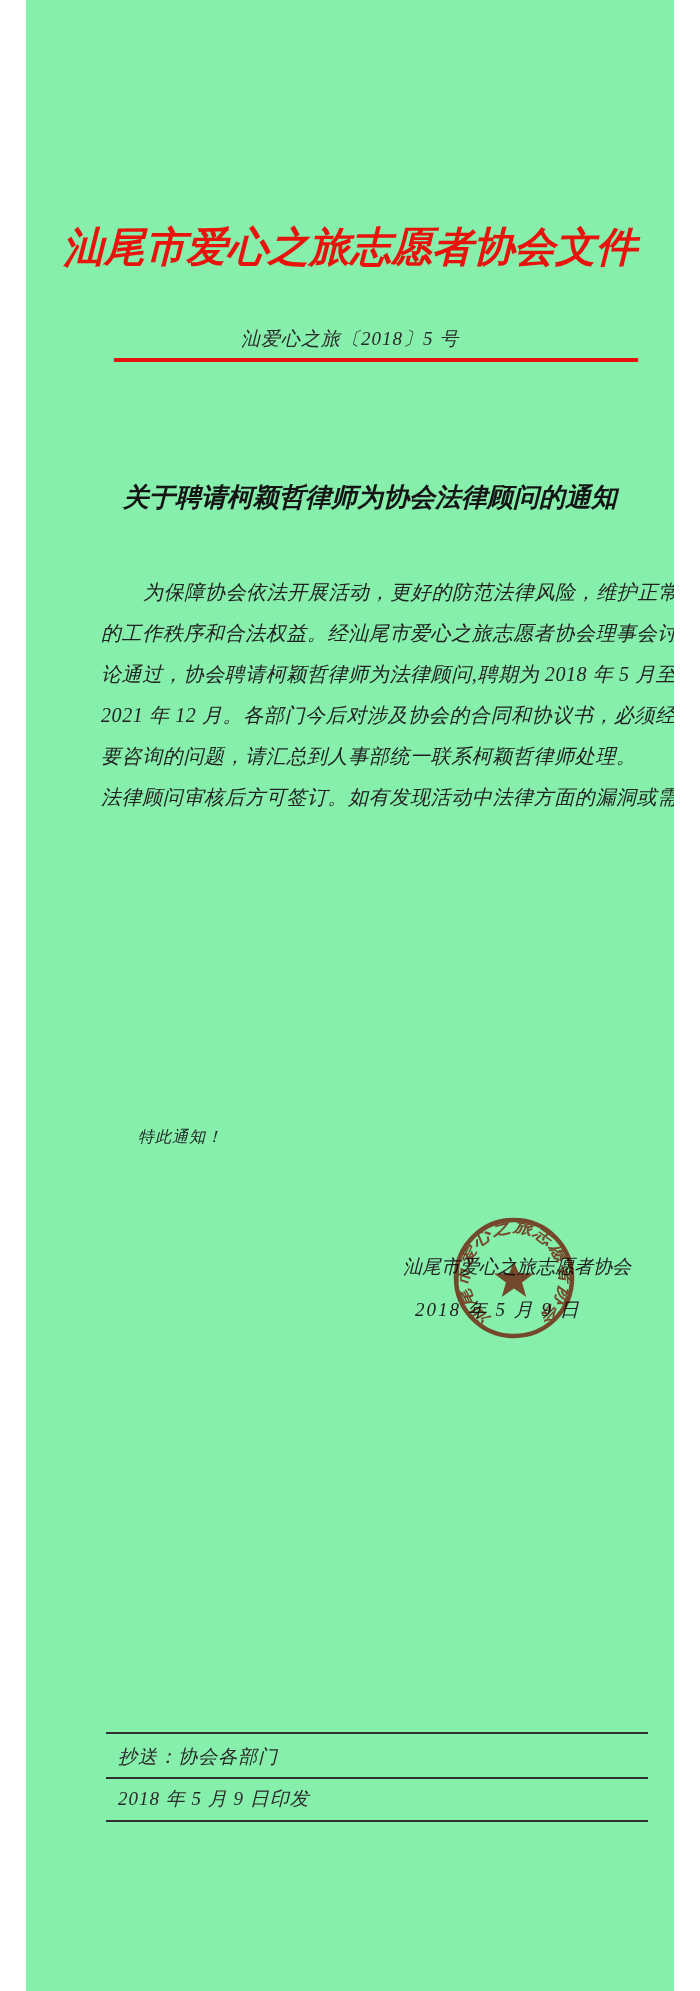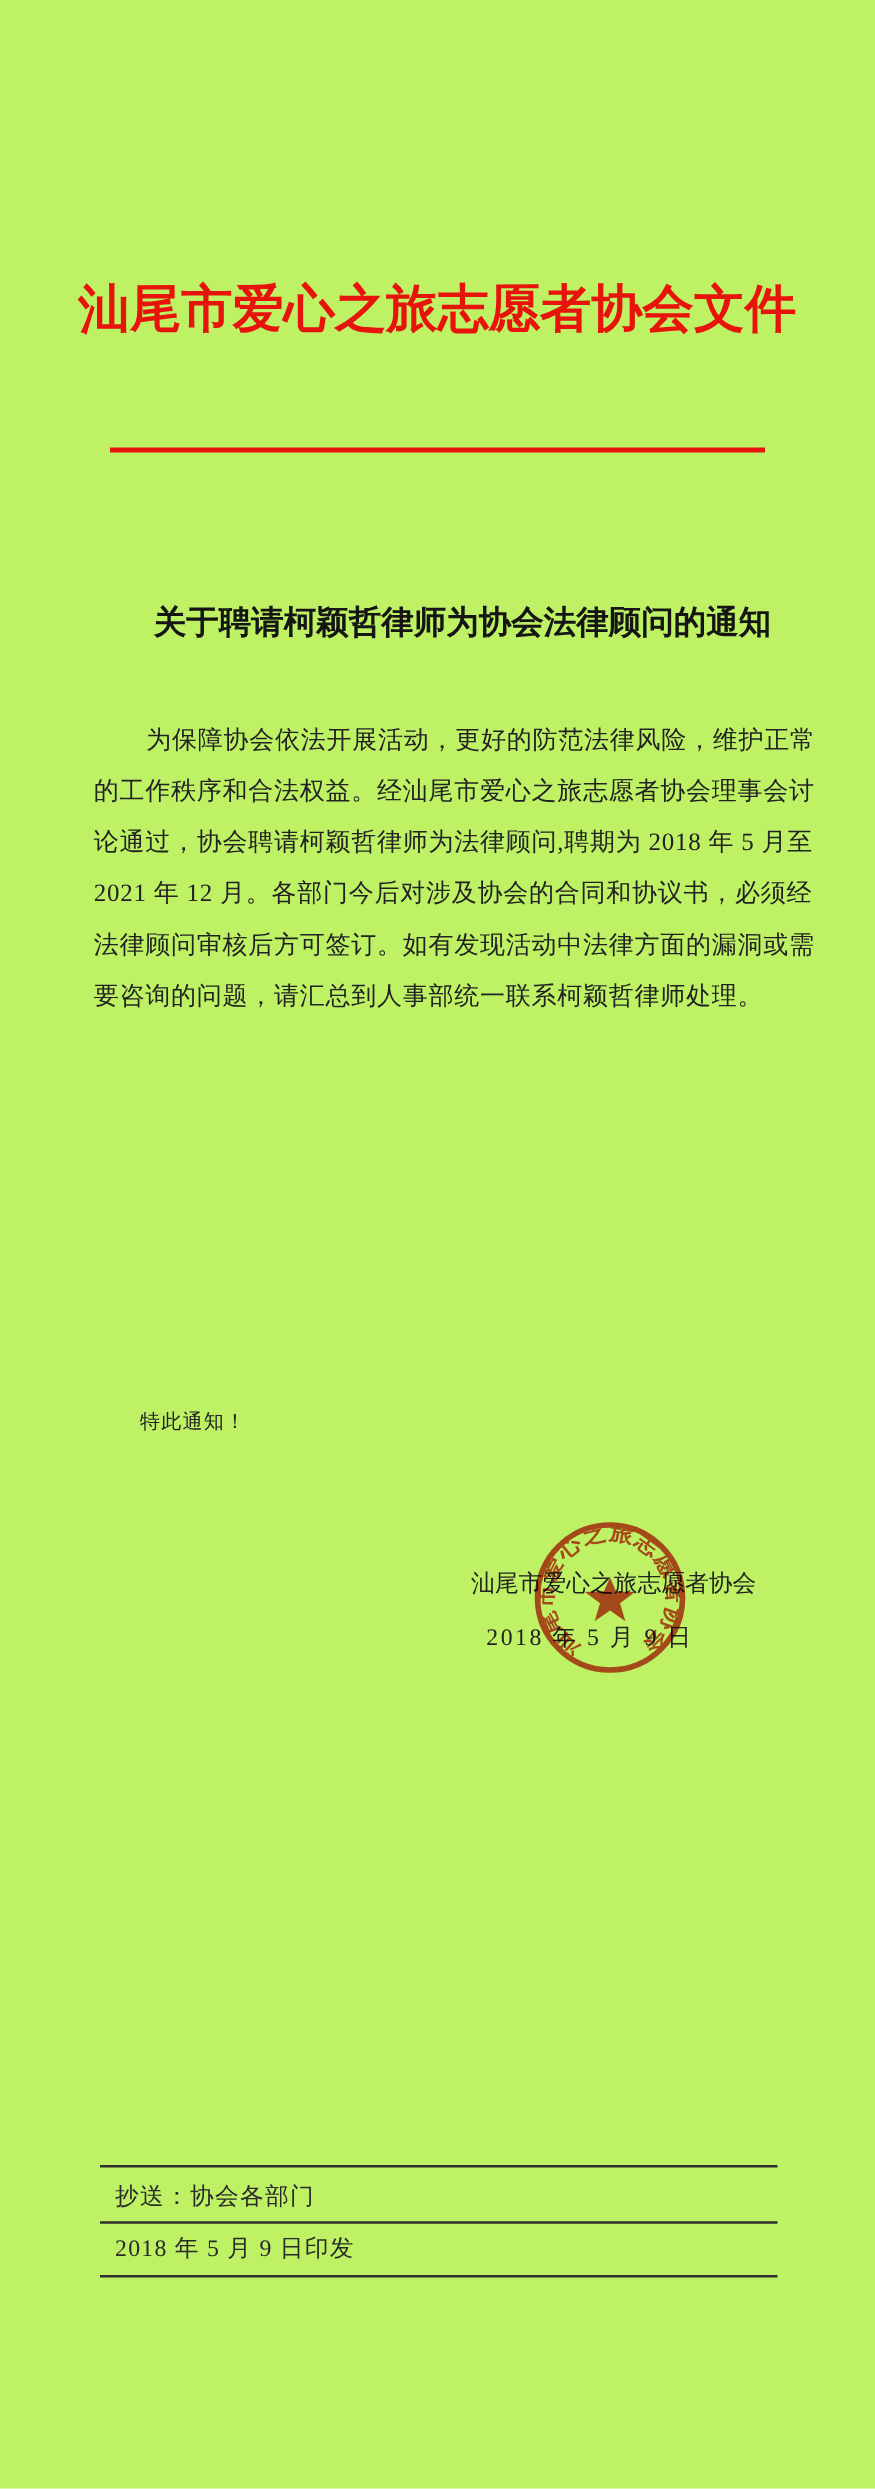--- a/index.html
+++ b/index.html
@@ -3,25 +3,26 @@
 <meta charset="utf-8">
 <style>
   * { margin: 0; padding: 0; box-sizing: border-box; }
   html, body { background: #ffffff; }
   body {
     font-family: "Liberation Serif", "DejaVu Serif", serif;
     color: var(--text, #1c1c1c);
   }
   .page {
     position: relative;
-    width: 700px;
+    width: 648px;
     height: 1991px;
     margin: 0 auto;
-    background: #bef264;
+    background: #86efac;
     overflow: hidden;
+    font-style: italic;
   }
   
   .org-title {
     position: absolute;
     top: 220px; left: 0; width: 100%;
     text-align: center;
     font-size: 41px;
     font-weight: bold;
     color: var(--accent-red, #e8130c);
     letter-spacing: 0px;
@@ -129,33 +130,34 @@
     white-space: nowrap;
   }
 </style>
 </head>
 <body>
 
 <div class="page">
 
   <h1 class="org-title">汕尾市爱心之旅志愿者协会文件</h1>
 
+  <div class="doc-number">汕爱心之旅〔2018〕5 号</div>
 
   <div class="red-rule"></div>
 
   <h2 class="notice-title">关于聘请柯颖哲律师为协会法律顾问的通知</h2>
 
   <div class="body-block">
     <div class="paragraph">
         <div>为保障协会依法开展活动，更好的防范法律风险，维护正常</div>
         <div>的工作秩序和合法权益。经汕尾市爱心之旅志愿者协会理事会讨</div>
         <div>论通过，协会聘请柯颖哲律师为法律顾问,聘期为 2018 年 5 月至</div>
         <div>2021 年 12 月。各部门今后对涉及协会的合同和协议书，必须经</div>
+        <div>要咨询的问题，请汇总到人事部统一联系柯颖哲律师处理。</div>
         <div>法律顾问审核后方可签订。如有发现活动中法律方面的漏洞或需</div>
-        <div>要咨询的问题，请汇总到人事部统一联系柯颖哲律师处理。</div>
       </div>
   </div>
 
   <div class="closing">特此通知！</div>
 
   <div class="sig-org">汕尾市爱心之旅志愿者协会</div>
   <div class="sig-date">2018 年 5 月 9 日</div>
 
   <svg class="seal" viewBox="0 0 140 140" aria-hidden="true">
     <circle cx="70" cy="70" r="58" fill="none" stroke="#d83424" stroke-width="4.5"></circle>

